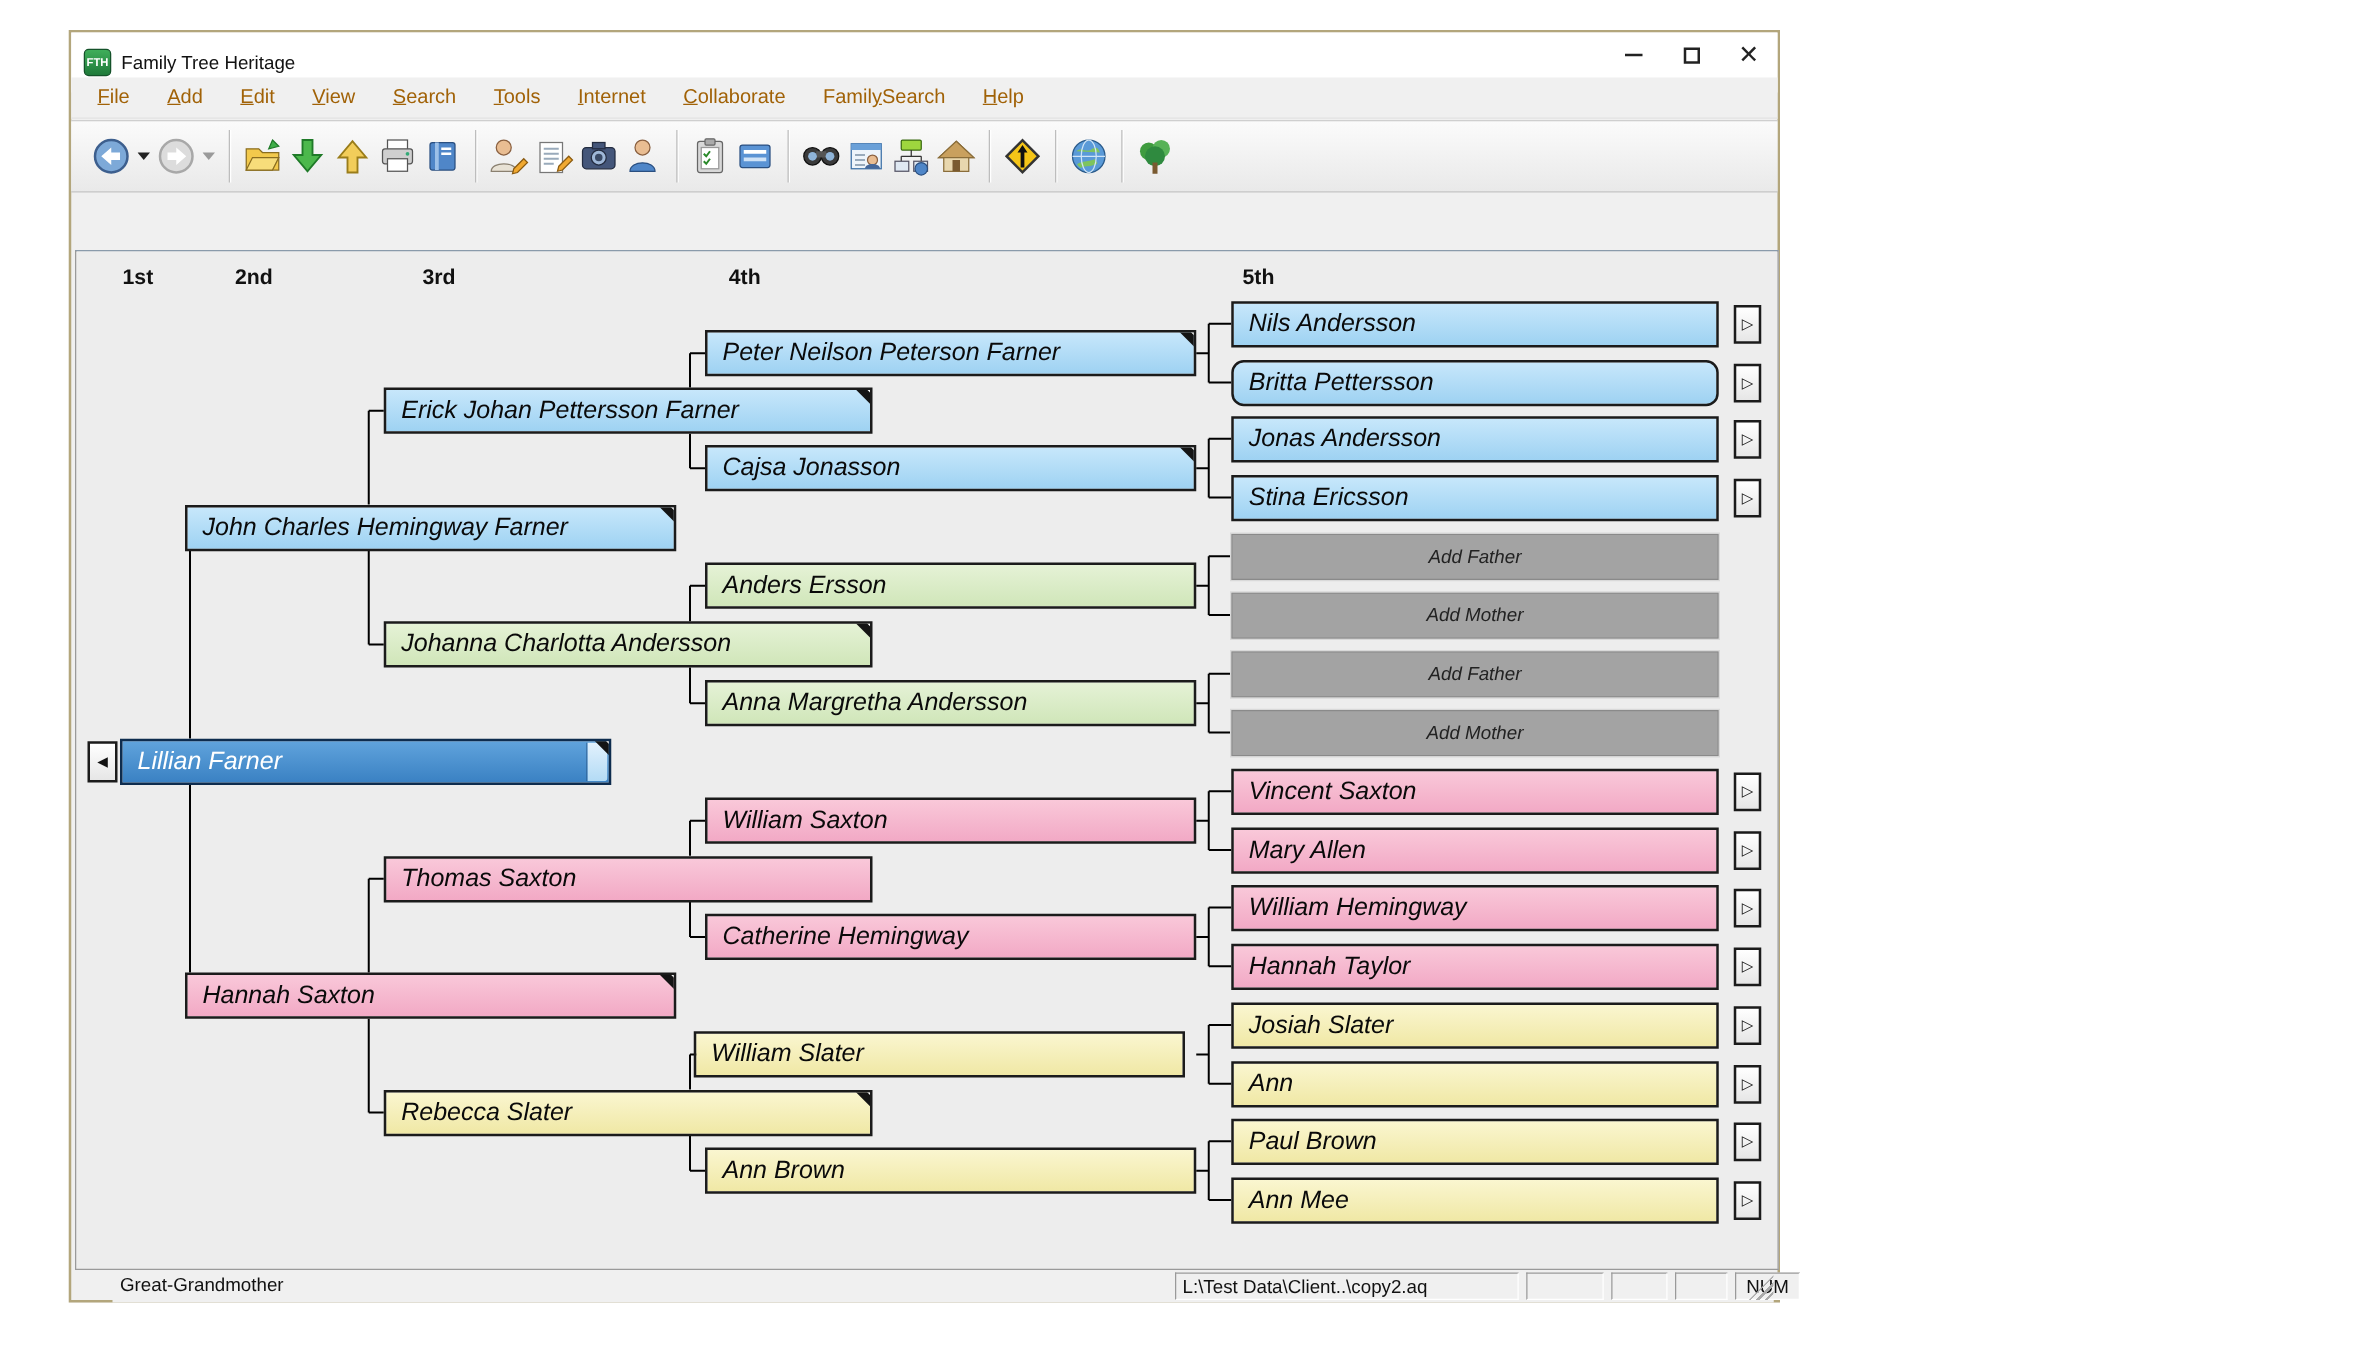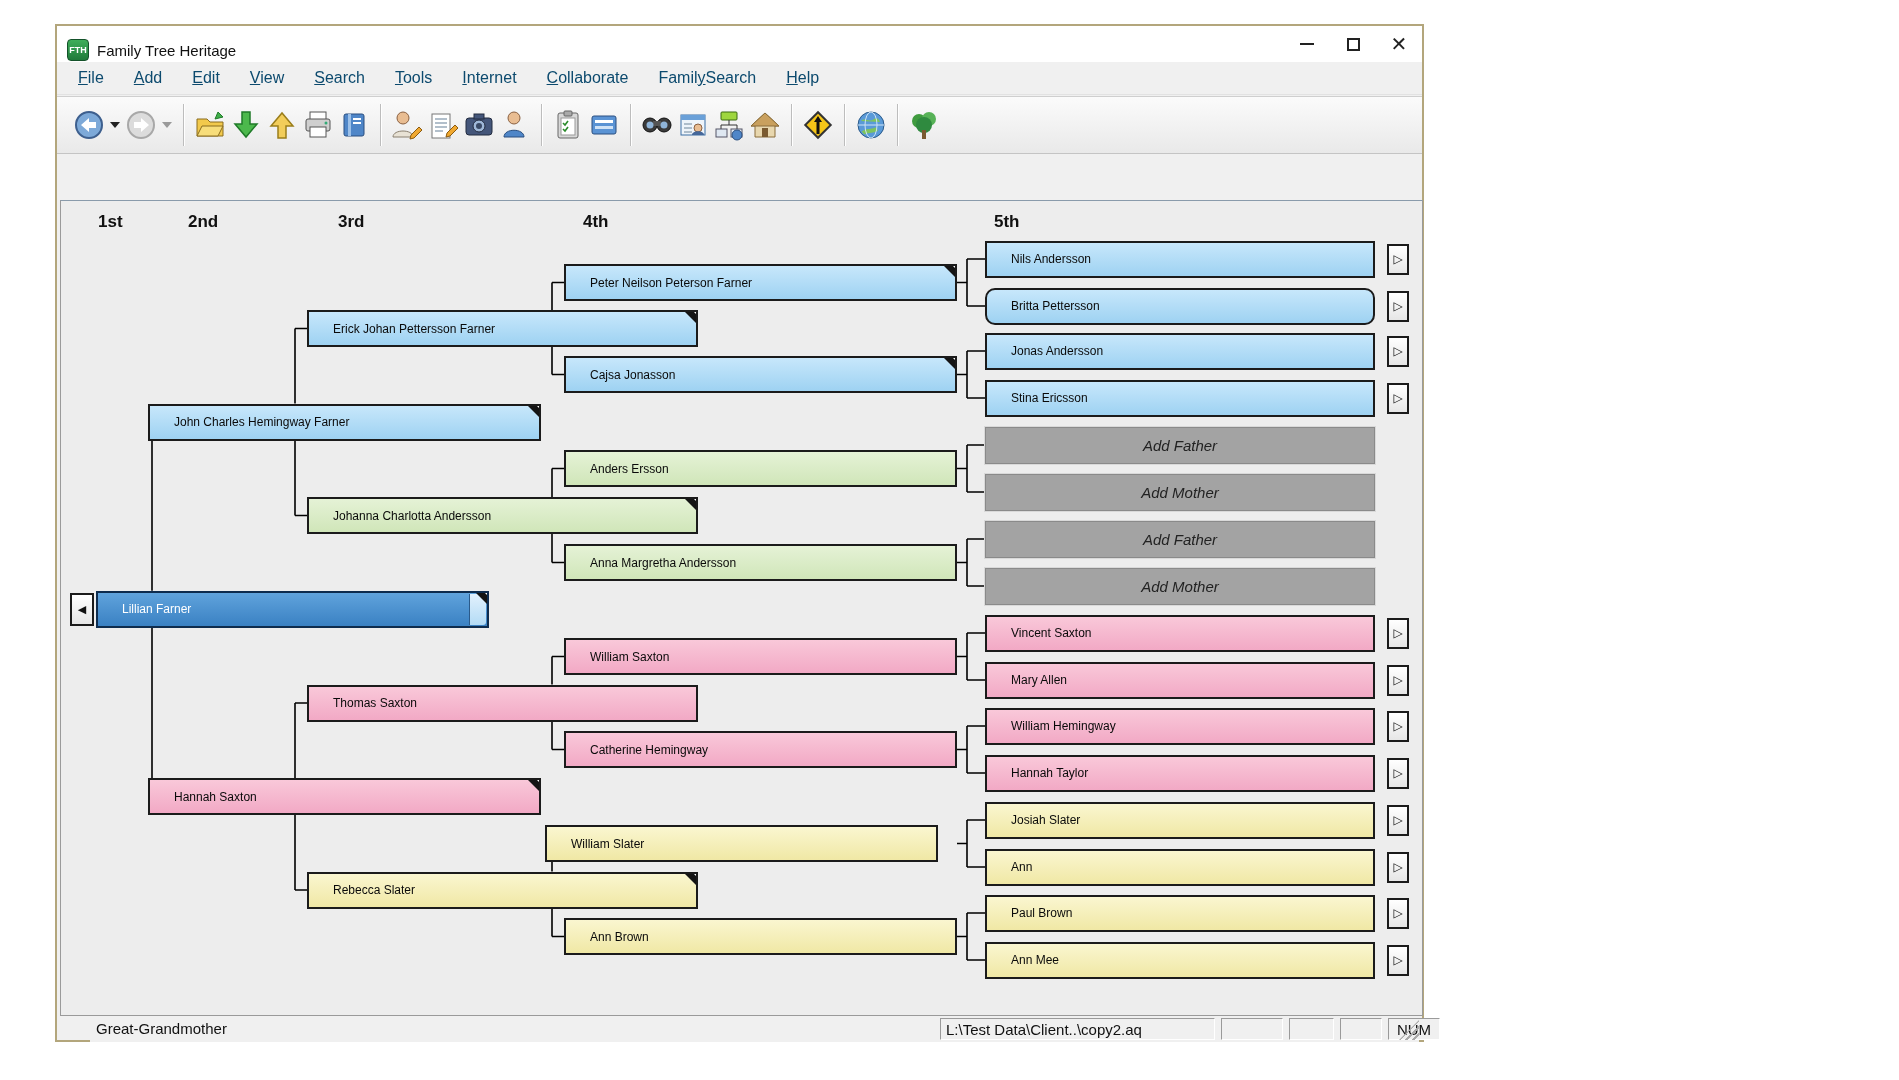--- a/index.html
+++ b/index.html
@@ -15,21 +15,21 @@
     border:1px solid #14522a;}
   .title-text{margin-left:8px;font-size:15px;color:#111;}
   .win-controls{position:absolute;right:0;top:0;height:36px;display:flex;}
   .win-btn{width:46px;height:36px;display:flex;align-items:center;justify-content:center;color:#222;}
   .glyph-min{width:14px;height:0;border-top:2px solid #222;}
   .glyph-max{width:13px;height:13px;border:2px solid #222;}
   .glyph-close{font-size:20px;font-weight:300;line-height:1;}
   
   .menubar{position:absolute;left:0;top:36px;right:0;height:33px;background:#f0f0f0;
     display:flex;align-items:center;padding-left:6px;border-bottom:1px solid #e2e2e2;font-size:16px;}
-  .menu-item{padding:4px 15px;color:#0c4a6e;cursor:default;white-space:nowrap;}
+  .menu-item{padding:4px 15px;color:#a16207;cursor:default;white-space:nowrap;}
   .menu-item u{text-decoration:underline;}
   
   .toolbar{position:absolute;left:0;top:70px;right:0;height:58px;
     background:linear-gradient(#fbfbfb,#e9e9e9);border-top:1px solid #cfcfcf;
     border-bottom:1px solid #c4c4c4;display:flex;align-items:center;padding-left:14px;}
   .tbtn{width:36px;height:40px;display:flex;align-items:center;justify-content:center;}
   .tbtn.caret{width:16px;}
   .tsep{width:1px;height:42px;background:#bdbdbd;margin:0 8px;box-shadow:1px 0 0 #fff;}
   
   .tabrow{position:absolute;left:0;top:134px;right:0;height:41px;}
@@ -40,21 +40,21 @@
     font-weight:bold;font-size:16px;color:#1f3864;background:linear-gradient(#f3f7fa,#cdd9e4);
     border:1px solid #8a9bab;border-bottom:none;border-radius:6px 6px 0 0;cursor:default;}
   .tab.active{top:0;height:41px;background:linear-gradient(#ffffff,#f1f1ef);font-size:18px;z-index:3;}
   
   .canvas{position:absolute;left:3px;top:174px;width:1363px;height:816px;
     background:#ededed;border:1px solid #9a9a9a;border-top:1px solid #8a9bab;}
   .gen-label{position:absolute;top:186px;font-size:17px;font-weight:bold;color:#111;z-index:2;}
   svg.links{position:absolute;left:0;top:0;z-index:1;}
   
   .pbox{position:absolute;height:37px;border:2px solid #1b1b1b;display:flex;align-items:center;
-    padding-left:24px;font-size:12px;color:#0a0a0a;z-index:2;white-space:nowrap;overflow:hidden;}
+    padding-left:12px;font-size:20px;color:#0a0a0a;z-index:2;white-space:nowrap;overflow:hidden;font-style:italic;}
   .c-blue{background:linear-gradient(#c7e7fb,#9ed2f2);}
   .c-green{background:linear-gradient(#e5f2d6,#d0e6b9);}
   .c-pink{background:linear-gradient(#f9c8d9,#f2a9c5);}
   .c-yellow{background:linear-gradient(#faf6d0,#f0e8a5);}
   .c-white{background:#a3a3a3;border:1px solid #8a8a8a;outline:1px solid #d9d9d9;
     justify-content:center;padding-left:0;font-style:italic;font-size:15px;color:#222;}
   .c-selected{background:linear-gradient(#60a3dc,#3a81c3);color:#fff;border-color:#0e2c4e;}
   .fold::before{content:"";position:absolute;top:-2px;right:-2px;z-index:4;
     border-top:15px solid #141414;border-left:15px solid transparent;}
   .fold::after{content:"";position:absolute;top:-2px;right:-2px;z-index:5;
@@ -324,21 +324,21 @@
       </div>
       <div class="pbox c-green" style="left: 507px; top: 518px; width: 393px;">
         <span>Anna Margretha Andersson</span>
       </div>
       <div class="pbox c-pink" style="left: 507px; top: 612px; width: 393px;">
         <span>William Saxton</span>
       </div>
       <div class="pbox c-pink" style="left: 507px; top: 705px; width: 393px;">
         <span>Catherine Hemingway</span>
       </div>
-      <div class="pbox c-yellow" style="left: 488px; top: 799px; width: 393px;">
+      <div class="pbox c-yellow" style="left: 498px; top: 799px; width: 393px;">
         <span>William Slater</span>
       </div>
       <div class="pbox c-yellow" style="left: 507px; top: 892px; width: 393px;">
         <span>Ann Brown</span>
       </div>
       <div class="pbox c-blue" style="left: 928px; top: 214.5px; width: 390px;">
         <span>Nils Andersson</span>
       </div>
       <div class="arrow-btn" style="left: 1330px; top: 217.5px;">
         <span>▷</span>

